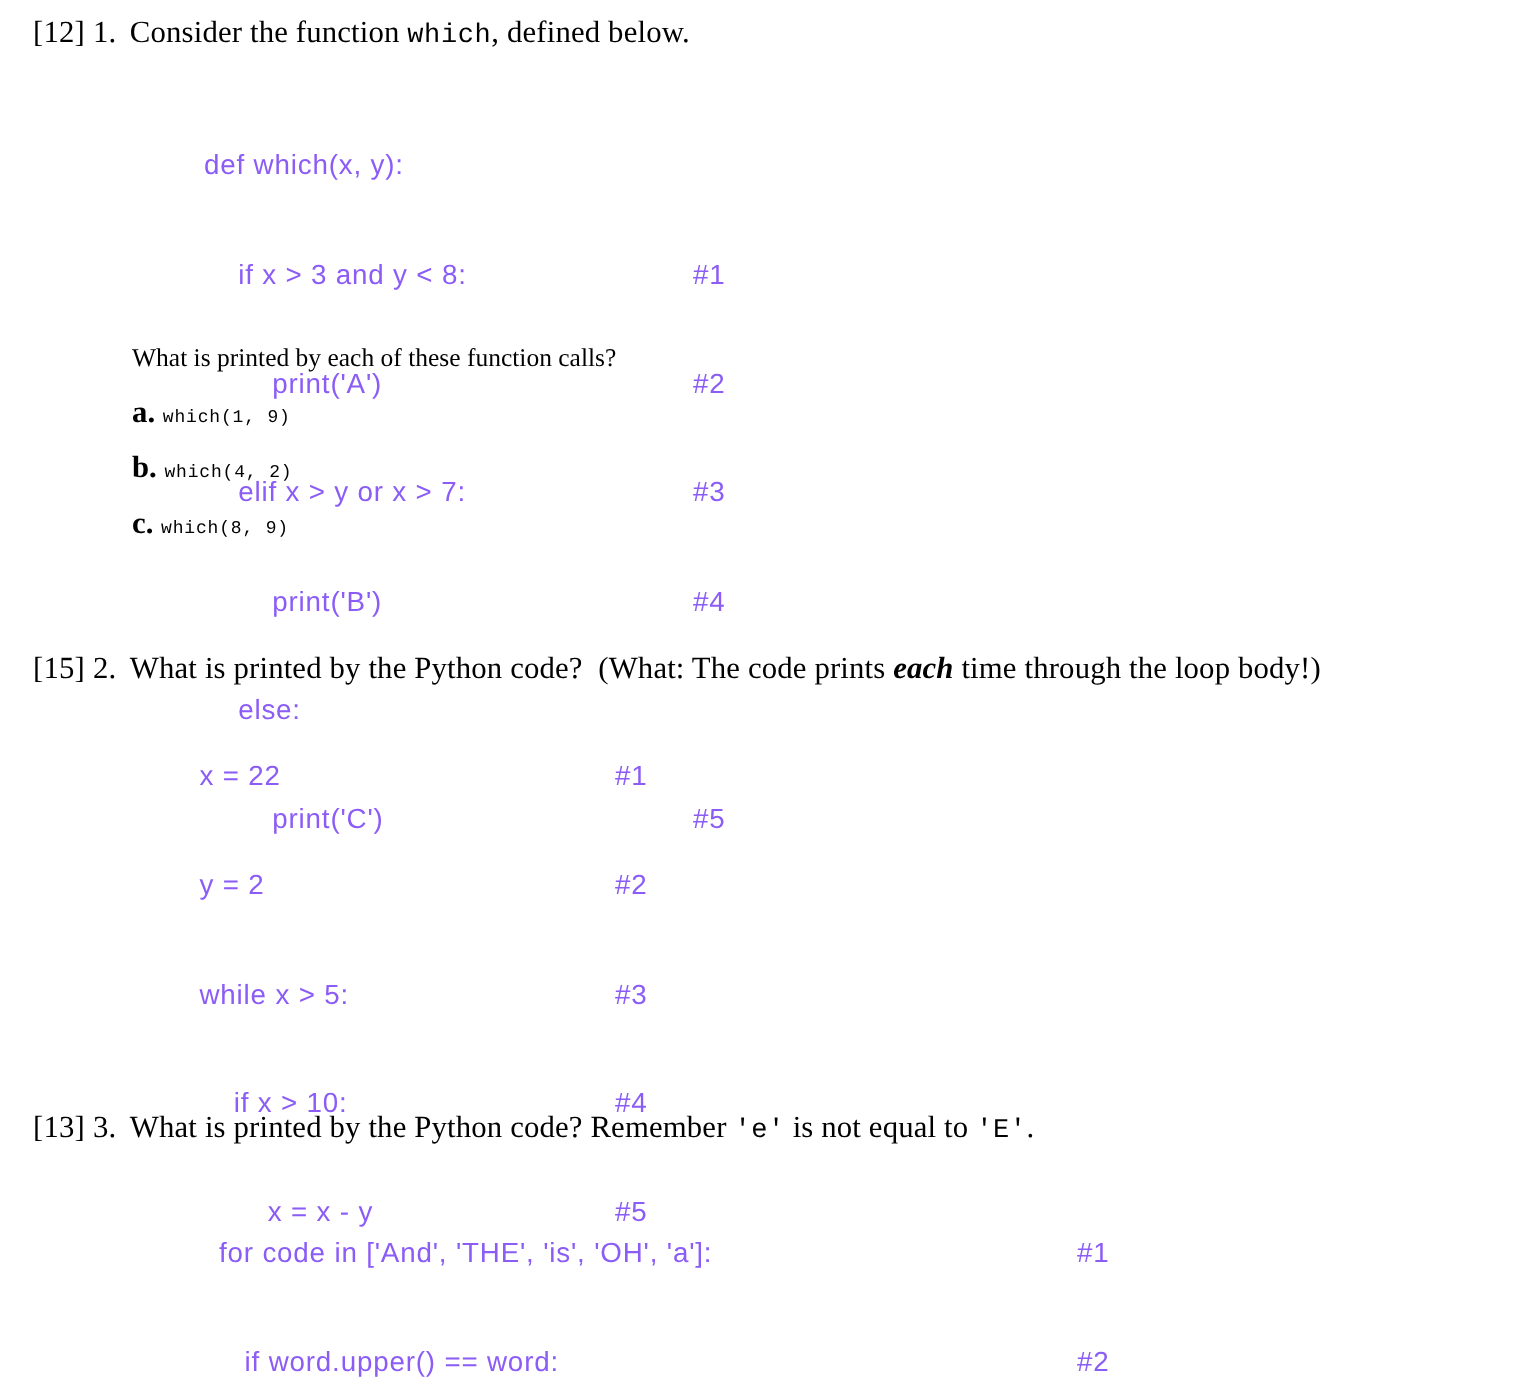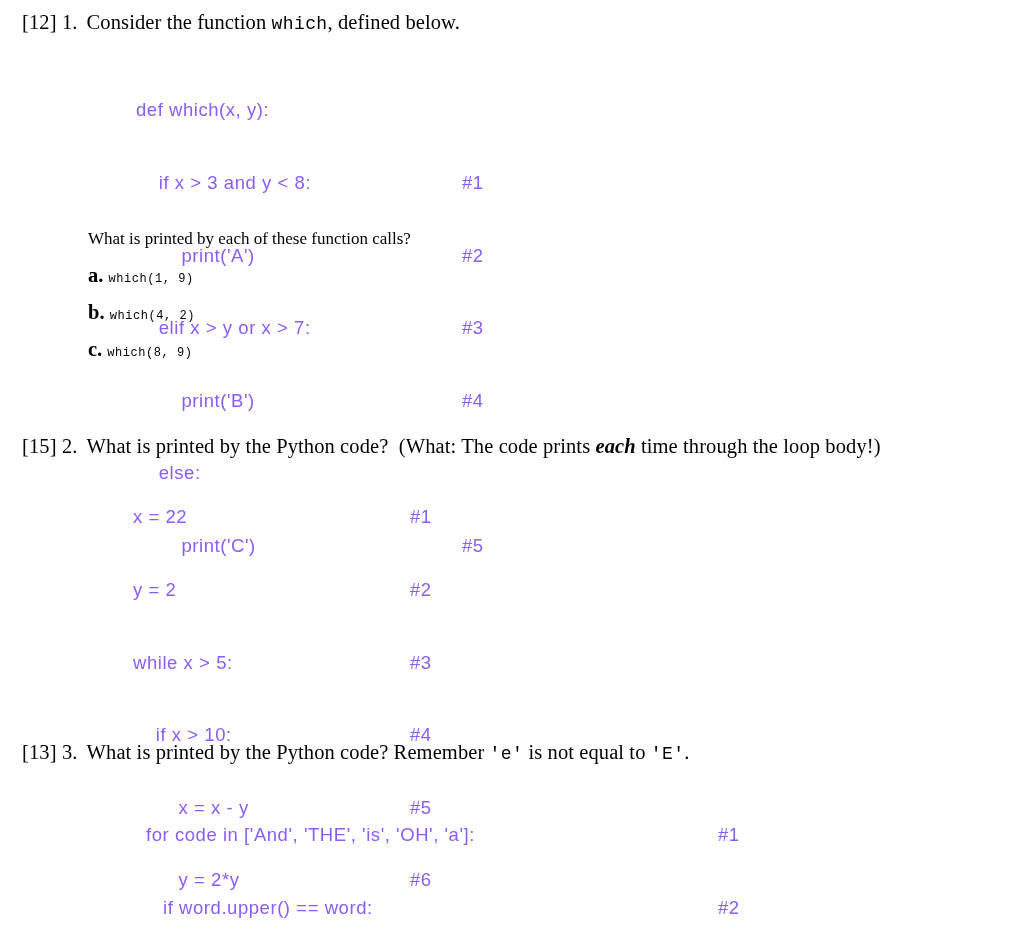--- a/index.html
+++ b/index.html
@@ -125,21 +125,20 @@
   <div class="item" style="top:337px;"><span class="lbl">c.</span> <span class="call">which(8, 9)</span></div>
 
   <div class="qhead" style="top:434px;"><span class="marks">[15]</span><span class="qnum">2.</span><span>What is printed by the Python code?</span>&nbsp; <span>(What:  The code prints </span><span class="bi">each</span><span> time through the loop body!)</span></div>
 
   <div class="code" style="left:85px; top:457px;">
     <div class="row"><span class="src">x = 22</span><span class="cmt" style="left:277px;">#1</span></div>
     <div class="row"><span class="src">y = 2</span><span class="cmt" style="left:277px;">#2</span></div>
     <div class="row"><span class="src">while x &gt; 5:</span><span class="cmt" style="left:277px;">#3</span></div>
     <div class="row"><span class="src">    if x &gt; 10:</span><span class="cmt" style="left:277px;">#4</span></div>
     <div class="row"><span class="src">        x = x - y</span><span class="cmt" style="left:277px;">#5</span></div>
-    <div class="row"><span class="src">        y = 2*y</span><span class="cmt" style="left:277px;">#6</span></div>
     
     
     
   </div>
 
   <div class="qhead" style="top:740px;"><span class="marks">[13]</span><span class="qnum">3.</span><span>What is printed by the Python code?  Remember </span><span class="mono-in">'e'</span><span> is not equal to </span><span class="mono-in">'E'</span><span>.</span></div>
 
   <div class="code" style="left:98px; top:775px;">
     <div class="row"><span class="src">for code in ['And', 'THE', 'is', 'OH', 'a']:</span><span class="cmt" style="left:572px;">#1</span></div>
     <div class="row"><span class="src">   if word.upper() == word:</span><span class="cmt" style="left:572px;">#2</span></div>

